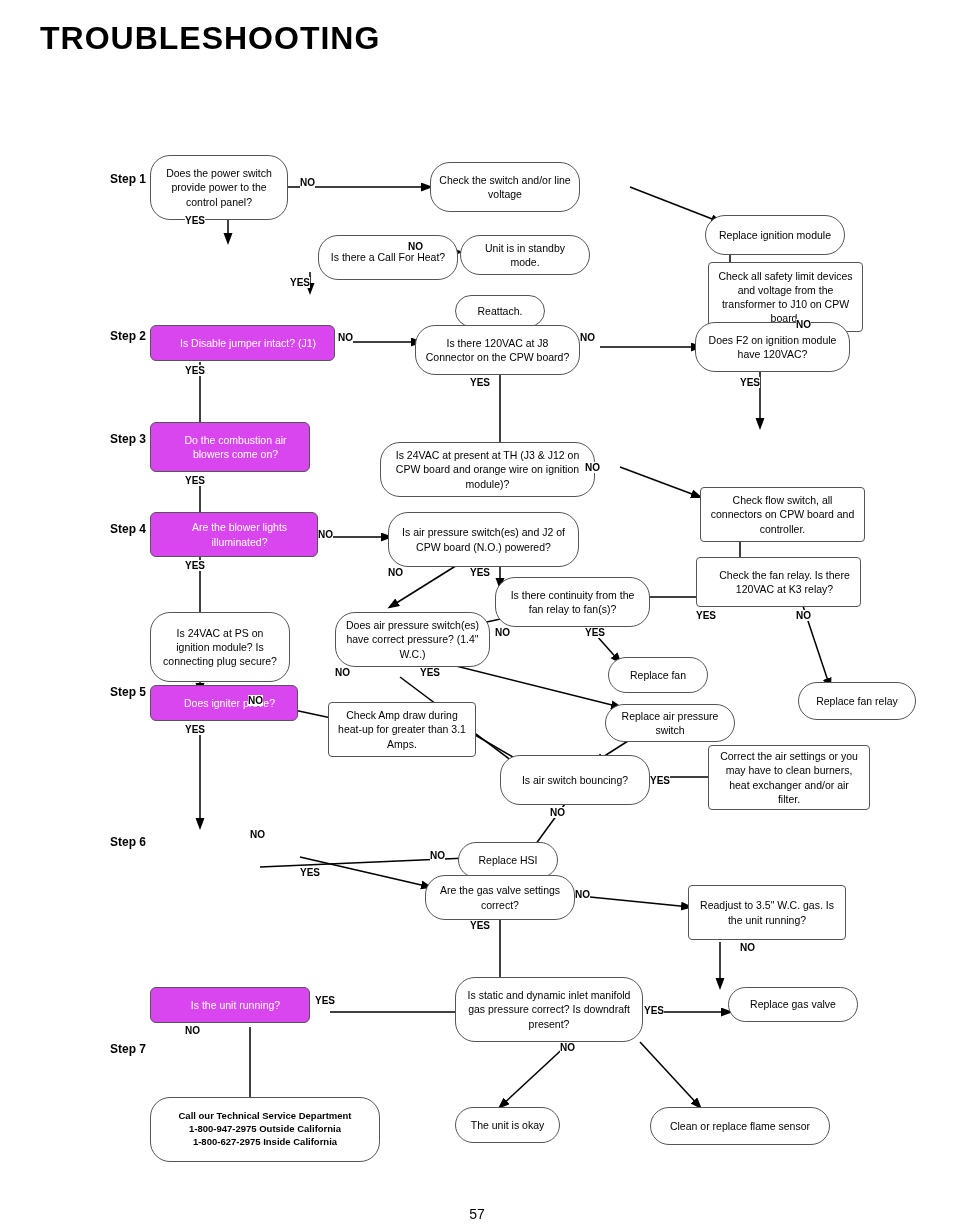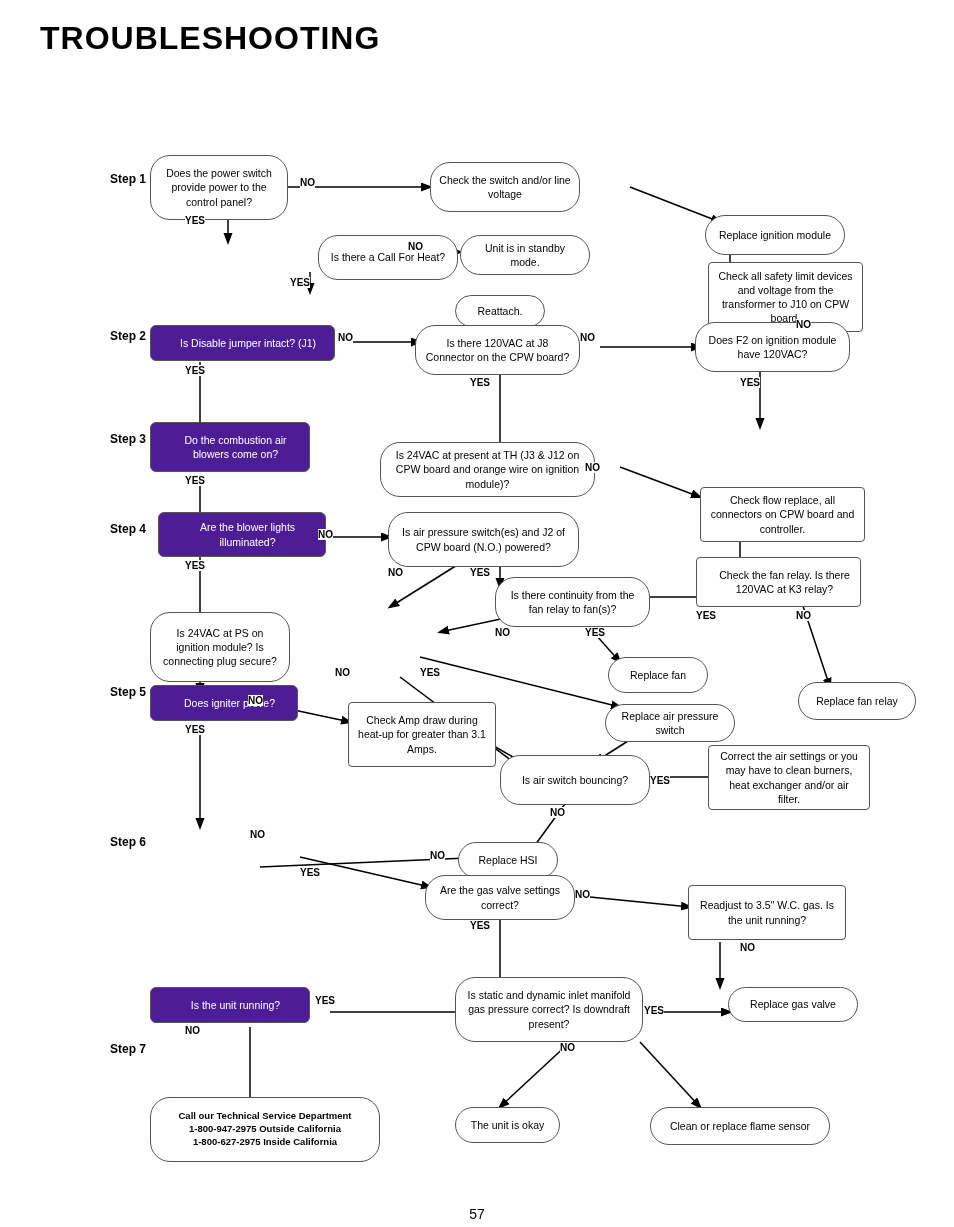--- a/index.html
+++ b/index.html
@@ -52,21 +52,21 @@
       padding: 5px 8px;
     }
     .box-diamond-like, .box-rounded {
       border-radius: 20px;
       border: 1.5px solid #555;
       background: #fff;
     }
     .box-dark {
       border-radius: 6px;
       border: 1.5px solid #555;
-      background: #4c1d95;
+      background: #d946ef;
       color: #fff;
       padding-left: 19px;
     }
     .box-oval {
       border-radius: 30px;
       border: 1.5px solid #555;
       background: #fff;
     }
     .box-rect {
       border: 1.5px solid #555;
@@ -263,24 +263,24 @@
       <span>Do the combustion air blowers come on?</span>
     </div>
     <div class="arrow-label" style="left:145px;top:408px;">YES</div>
 
     <div class="box box-rounded" style="left:340px;top:375px;width:215px;height:55px;">
       <span>Is 24VAC at present at TH (J3 &amp; J12 on CPW board and orange wire on ignition module)?</span>
     </div>
     <div class="arrow-label" style="left:545px;top:395px;">NO</div>
 
     <div class="box box-rect" style="left:660px;top:420px;width:165px;height:55px;">
-      <span>Check flow replace, all connectors on CPW board and controller.</span>
-    </div>
-
-    <div class="box box-dark" style="left:118px;top:445px;width:168px;height:45px;">
+      <span>Check flow switch, all connectors on CPW board and controller.</span>
+    </div>
+
+    <div class="box box-dark" style="left:110px;top:445px;width:168px;height:45px;">
       <span>Are the blower lights illuminated?</span>
     </div>
     <div class="arrow-label" style="left:278px;top:462px;">NO</div>
     <div class="arrow-label" style="left:145px;top:493px;">YES</div>
 
     <div class="box box-rounded" style="left:348px;top:445px;width:191px;height:55px;">
       <span>Is air pressure switch(es) and J2 of CPW board (N.O.) powered?</span>
     </div>
     <div class="arrow-label" style="left:430px;top:500px;">YES</div>
     <div class="arrow-label" style="left:348px;top:500px;">NO</div>
@@ -302,34 +302,37 @@
     </div>
 
     <div class="box box-oval" style="left:758px;top:615px;width:118px;height:38px;">
       <span>Replace fan relay</span>
     </div>
 
     <div class="box box-rounded" style="left:110px;top:545px;width:140px;height:70px;">
       <span>Is 24VAC at PS on ignition module? Is connecting plug secure?</span>
     </div>
 
+    <div class="box box-rounded" style="left:295px;top:545px;width:155px;height:55px;">
+      <span>Does air pressure switch(es) have correct pressure? (1.4" W.C.)</span>
+    </div>
     <div class="arrow-label" style="left:380px;top:600px;">YES</div>
     <div class="arrow-label" style="left:295px;top:600px;">NO</div>
 
     <div class="box box-oval" style="left:565px;top:637px;width:130px;height:38px;">
       <span>Replace air pressure switch</span>
     </div>
 
     <div class="box box-dark" style="left:110px;top:618px;width:148px;height:36px;">
       <span>Does igniter prove?</span>
     </div>
     <div class="arrow-label" style="left:145px;top:657px;">YES</div>
     <div class="arrow-label" style="left:208px;top:628px;">NO</div>
 
-    <div class="box box-rect" style="left:288px;top:635px;width:148px;height:65px;margin-left:20px;">
+    <div class="box box-rect" style="left:288px;top:635px;width:148px;height:55px;">
       <span>Check Amp draw during heat-up for greater than 3.1 Amps.</span>
     </div>
 
     <div class="box box-rounded" style="left:460px;top:688px;width:150px;height:50px;">
       <span>Is air switch bouncing?</span>
     </div>
     <div class="arrow-label" style="left:610px;top:708px;">YES</div>
     <div class="arrow-label" style="left:510px;top:740px;">NO</div>
 
     <div class="box box-rect" style="left:668px;top:678px;width:162px;height:65px;">

